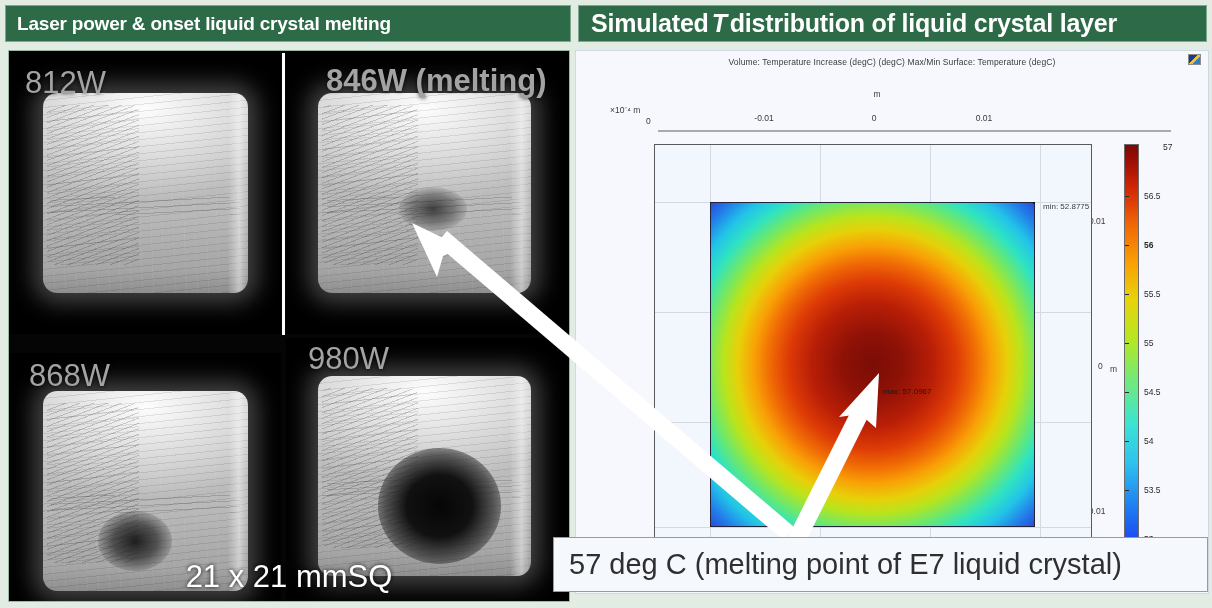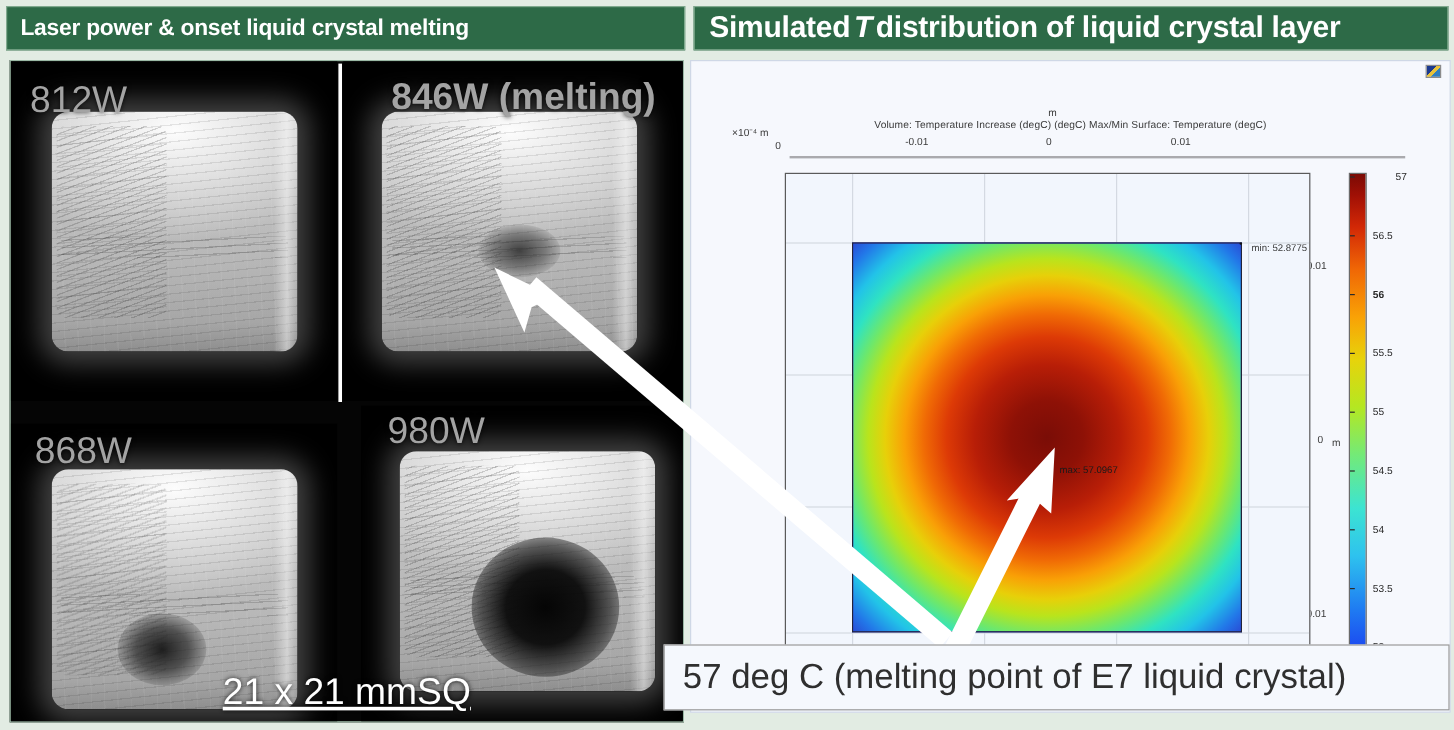--- a/index.html
+++ b/index.html
@@ -49,21 +49,21 @@
     overflow: hidden;
   }
   .ir-cell {
     position: absolute;
     background: #000000;
     overflow: hidden;
   }
   #ir-cell-0 { left: 0px;   top: 0px;   width: 272px; height: 283px; }
   #ir-cell-1 { left: 277px; top: 0px;   width: 285px; height: 283px; }
   #ir-cell-2 { left: 0px;   top: 302px; width: 272px; height: 265px; }
-  #ir-cell-3 { left: 292px; top: 287px; width: 285px; height: 265px; }
+  #ir-cell-3 { left: 277px; top: 287px; width: 285px; height: 265px; }
 
   
   .ir-sample {
     position: absolute;
     border-radius: 14px;
     filter: blur(0.4px);
   }
   .ir-sample .base {
     position: absolute; inset: 0;
     border-radius: 14px;
@@ -130,21 +130,20 @@
   .ir-label.bold { font-weight: bold; }
 
   #size-label {
     position: absolute;
     left: 0; right: 0; bottom: 6px;
     text-align: center;
     color: #ffffff;
     font-size: 31px;
     z-index: 7;
     text-shadow: 0 0 4px rgba(0,0,0,0.9);
-    text-decoration: underline;
   }
   
   #ir-divider {
     position: absolute;
     left: 273px; top: 2px; width: 3px; height: 282px;
     background: #ffffff;
     z-index: 5;
   }
 
   
@@ -155,21 +154,20 @@
     border: 1px solid #cfd8e6;
     overflow: hidden;
   }
   #sim-header {
     position: absolute;
     left: 0; right: 0; top: 6px;
     text-align: center;
     font-size: 8.5px;
     color: #3a3a3a;
     letter-spacing: 0.1px;
-    margin-top: 42px;
   }
   #comsol-badge {
     position: absolute;
     right: 7px; top: 3px;
     width: 13px; height: 11px;
     border: 1px solid #8c8c8c;
     background: linear-gradient(135deg,#1b3a8f 0%, #1b3a8f 40%, #e8c23a 42%, #e8c23a 60%, #2f7fc1 62%, #2f7fc1 100%);
   }
   #x-unit-label {
     position: absolute; left: 0; right: 30px; top: 38px;

